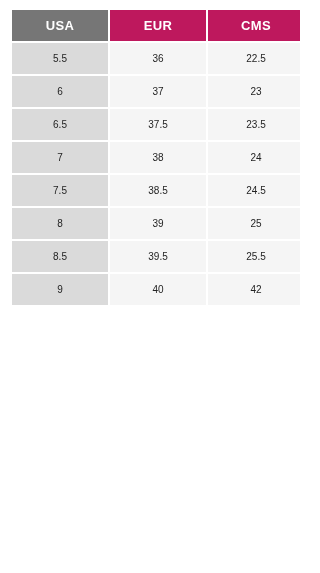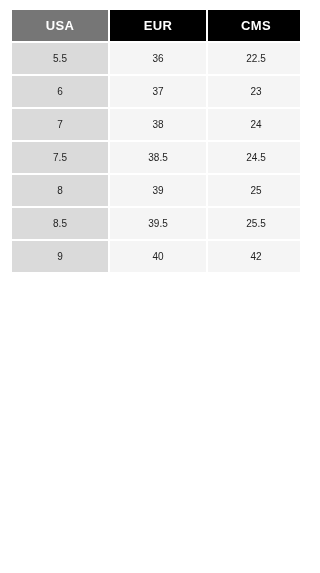--- a/index.html
+++ b/index.html
@@ -49,21 +49,21 @@
     font-weight: bold;
     color: #ffffff;
     letter-spacing: 0.4px;
     height: 31px;
     line-height: 31px;
   }
   thead th.col-primary {
     background: #767676;
   }
   thead th.col-secondary {
-    background: #000000;
+    background: #be185d;
   }
 
   
   thead tr {
     
   }
 
   
   tbody td {
     font-size: 10px;
@@ -99,20 +99,25 @@
         <td class="col-primary">5.5</td>
         <td class="col-secondary">36</td>
         <td class="col-secondary">22.5</td>
       </tr>
       <tr>
         <td class="col-primary">6</td>
         <td class="col-secondary">37</td>
         <td class="col-secondary">23</td>
       </tr>
       <tr>
+        <td class="col-primary">6.5</td>
+        <td class="col-secondary">37.5</td>
+        <td class="col-secondary">23.5</td>
+      </tr>
+      <tr>
         <td class="col-primary">7</td>
         <td class="col-secondary">38</td>
         <td class="col-secondary">24</td>
       </tr>
       <tr>
         <td class="col-primary">7.5</td>
         <td class="col-secondary">38.5</td>
         <td class="col-secondary">24.5</td>
       </tr>
       <tr>

